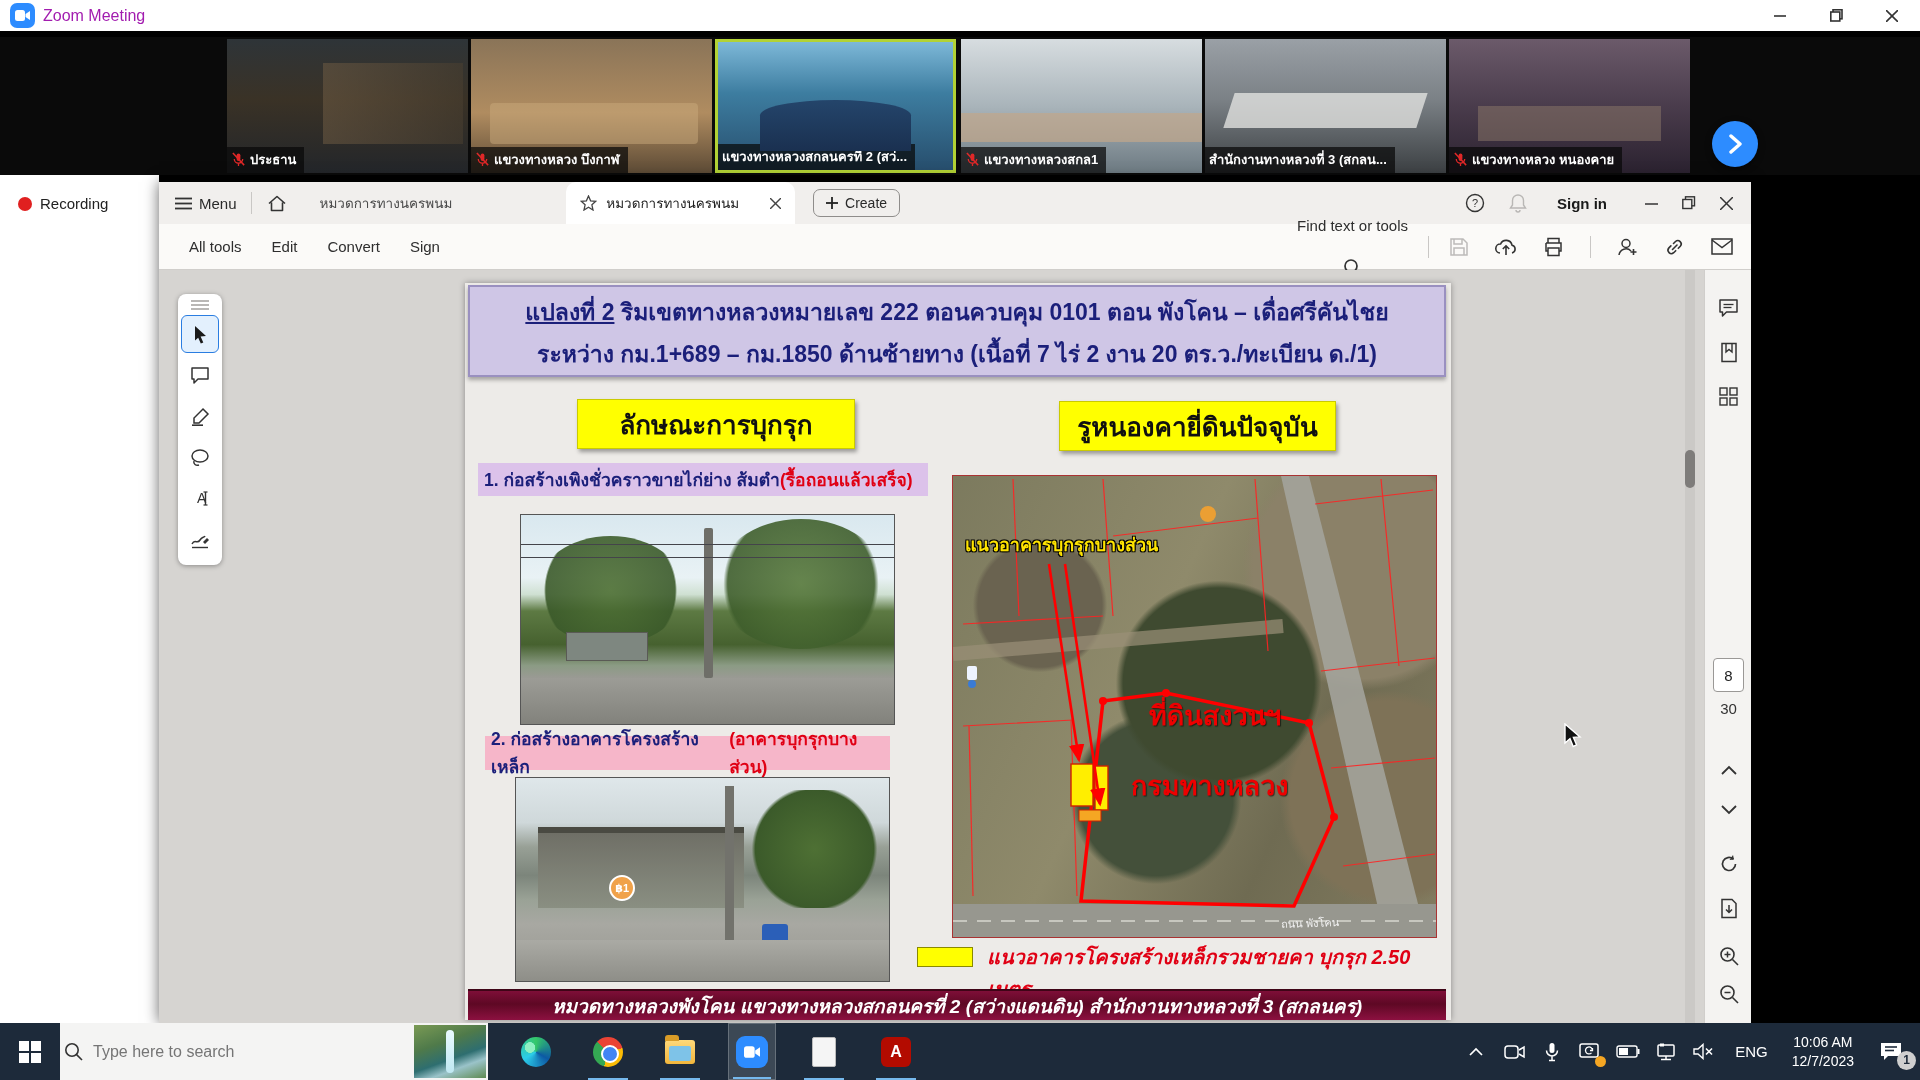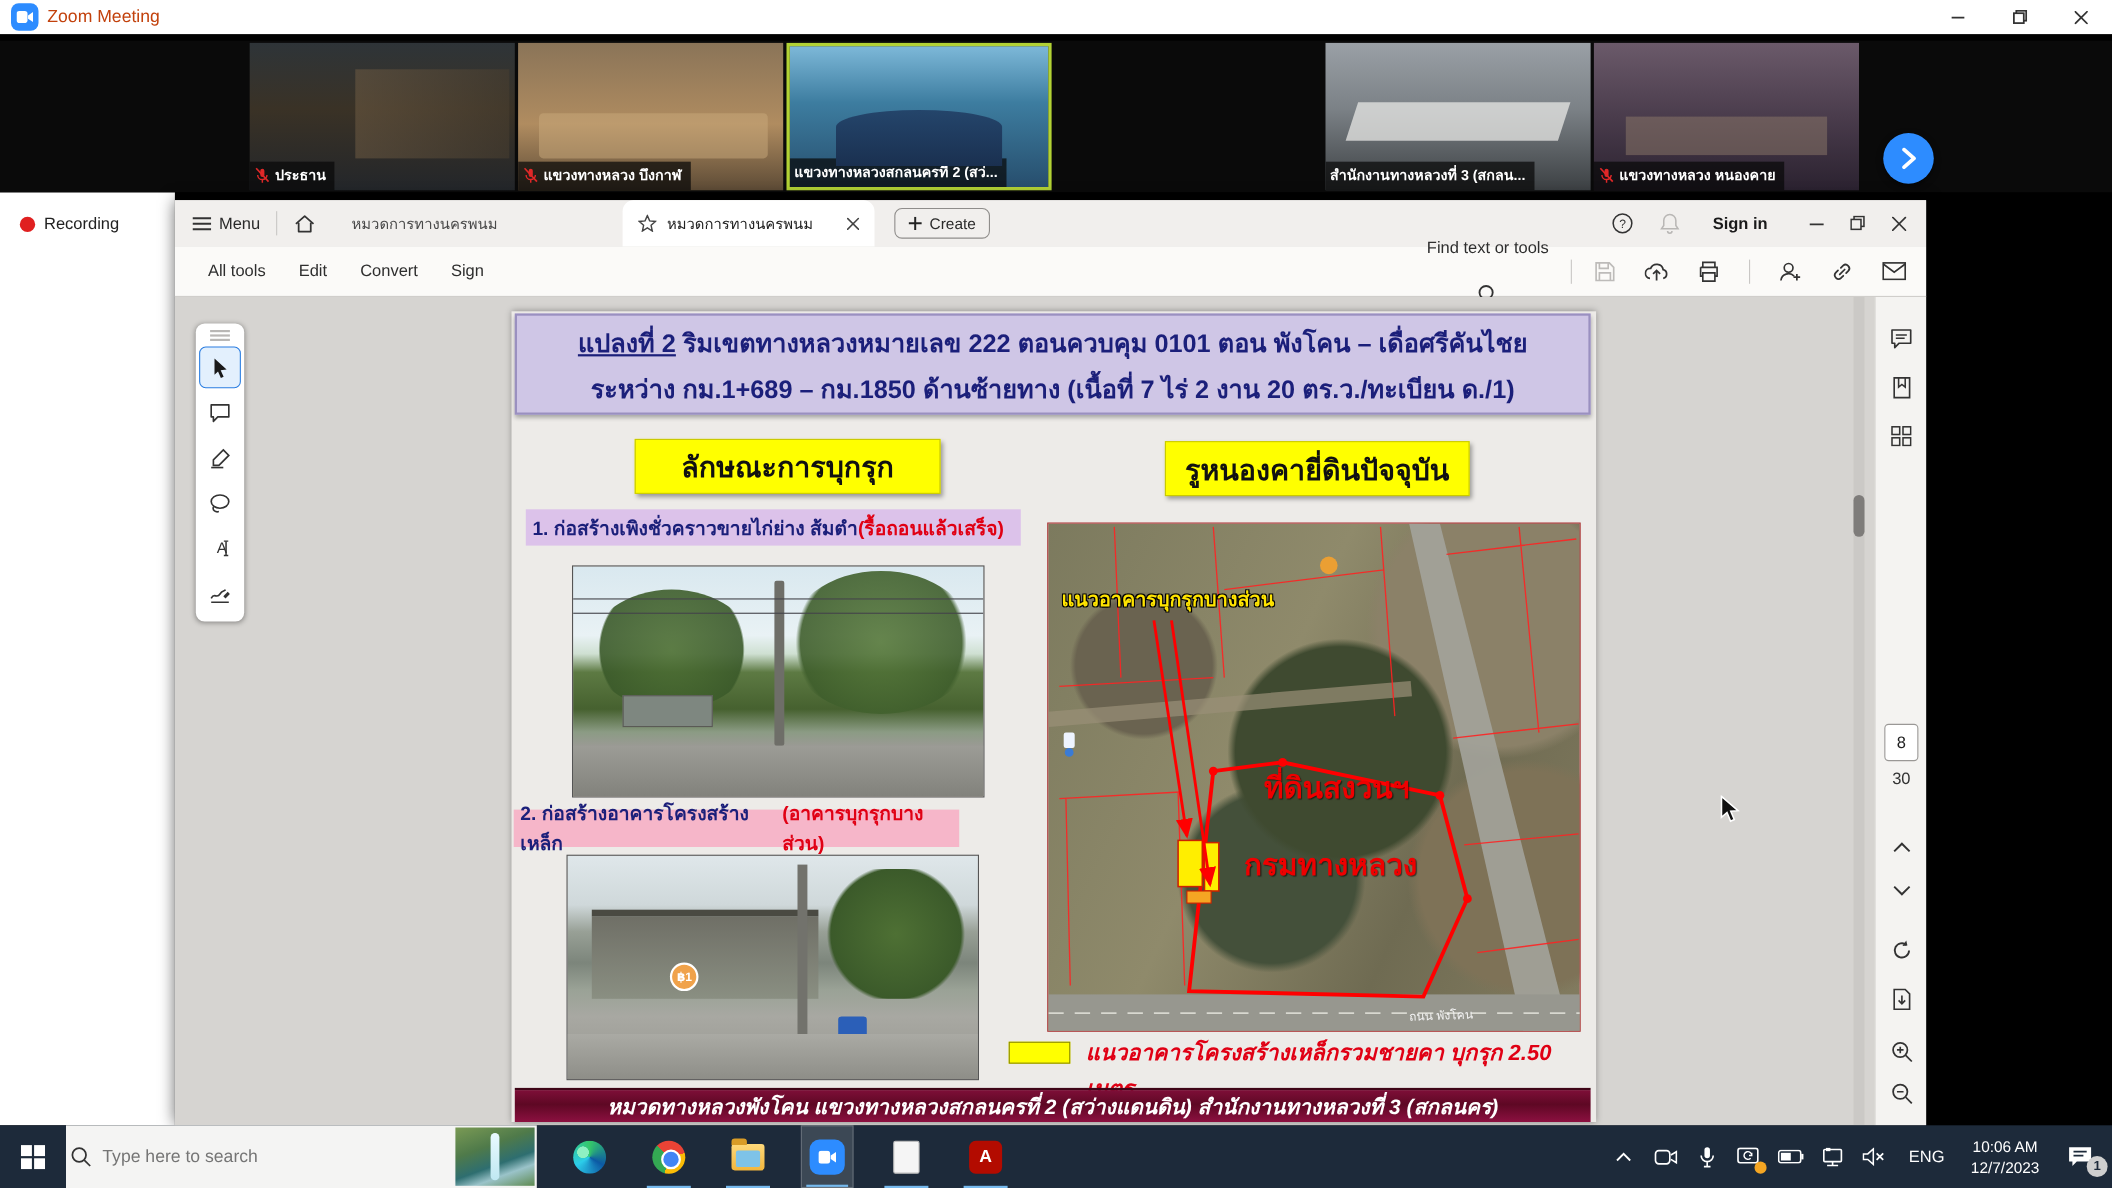--- a/index.html
+++ b/index.html
@@ -5,21 +5,21 @@
   * { margin:0; padding:0; box-sizing:border-box; }
   html,body { width:1920px; height:1080px; overflow:hidden; background:#000;
     font-family:"Liberation Sans","DejaVu Sans",sans-serif; }
   .abs { position:absolute; }
 
   
   #zoom-titlebar { left:0; top:6; width:1920px; height:31px; background:#fff;
     display:flex; align-items:center; padding-left:10px; }
   #zoom-logo { width:25px; height:25px; border-radius:7px; background:#2D8CFF;
     display:flex; align-items:center; justify-content:center; margin-right:8px; }
-  #zoom-title { font-size:16px; color:#c2410c; }
+  #zoom-title { font-size:16px; color:#a21caf; }
   .winbtns { margin-left:auto; display:flex; height:100%; }
   .winbtn { width:56px; height:100%; display:flex; align-items:center; justify-content:center; }
   .winbtn svg { stroke:#333; stroke-width:1.6; fill:none; }
 
   
   #video-strip { left:0; top:37px; width:1920px; height:138px; background:#0a0a0a;font-weight:bold; }
   .thumb { position:absolute; top:2px; height:134px; width:241px; overflow:hidden; background:#222; }
   .thumb.active { border:3px solid #b2d235; }
   .vlabel { position:absolute; left:0; bottom:0; max-width:96%; display:flex; align-items:center;
     background:rgba(8,8,8,.72); color:#fff; font-size:13px; padding:2px 8px 3px 4px;
@@ -238,20 +238,30 @@
           <line x1="2" y1="1" x2="14" y2="14" stroke="#e02828" stroke-width="1.6"></line>
         </svg>
       <span>แขวงทางหลวง บึงกาฬ</span>
     </div>
   </div>
   <div class="thumb room3 active" style="left:715px">
     <div class="vlabel">
       <span>แขวงทางหลวงสกลนครที่ 2 (สว่...</span>
     </div>
   </div>
+  <div class="thumb room4" style="left:961px">
+    <div class="vlabel">
+      <svg class="micoff" viewBox="0 0 16 16">
+          <rect x="6" y="1.5" width="4" height="8" rx="2" fill="#e02828"></rect>
+          <path d="M3.5 7.5 a4.5 4.5 0 0 0 9 0 M8 12 v3" stroke="#e02828" stroke-width="1.4" fill="none"></path>
+          <line x1="2" y1="1" x2="14" y2="14" stroke="#e02828" stroke-width="1.6"></line>
+        </svg>
+      <span>แขวงทางหลวงสกล1</span>
+    </div>
+  </div>
   <div class="thumb room5" style="left:1205px">
     <div class="vlabel">
       <span>สำนักงานทางหลวงที่ 3 (สกลน...</span>
     </div>
   </div>
   <div class="thumb room6" style="left:1449px">
     <div class="vlabel">
       <svg class="micoff" viewBox="0 0 16 16">
           <rect x="6" y="1.5" width="4" height="8" rx="2" fill="#e02828"></rect>
           <path d="M3.5 7.5 a4.5 4.5 0 0 0 9 0 M8 12 v3" stroke="#e02828" stroke-width="1.4" fill="none"></path>
@@ -465,21 +475,21 @@
         <div class="abs photo" id="photo1" style="left:55px;top:231px;width:375px;height:211px">
           <div class="abs b1 blob"></div>
             <div class="abs b2 blob"></div>
           <div class="abs pole"></div>
             <div class="abs wire"></div>
             <div class="abs wire2"></div>
           <div class="abs sign"></div>
             <div class="abs road"></div>
         </div>
 
-        <div class="abs itemstrip" style="left:2px;top:453px;width:405px;height:34px;background:#f6b6c9">
+        <div class="abs itemstrip" style="left:20px;top:453px;width:405px;height:34px;background:#f6b6c9">
           <span>2. ก่อสร้างอาคารโครงสร้างเหล็ก </span>
             <span class="rednote">(อาคารบุกรุกบางส่วน)</span>
         </div>
 
         <div class="abs photo" id="photo2" style="left:50px;top:494px;width:375px;height:205px">
           <div class="abs bldg"></div>
             <div class="abs tree"></div>
             <div class="abs pole"></div>
           <div class="abs drum"></div>
             <div class="abs mark">฿1</div>

